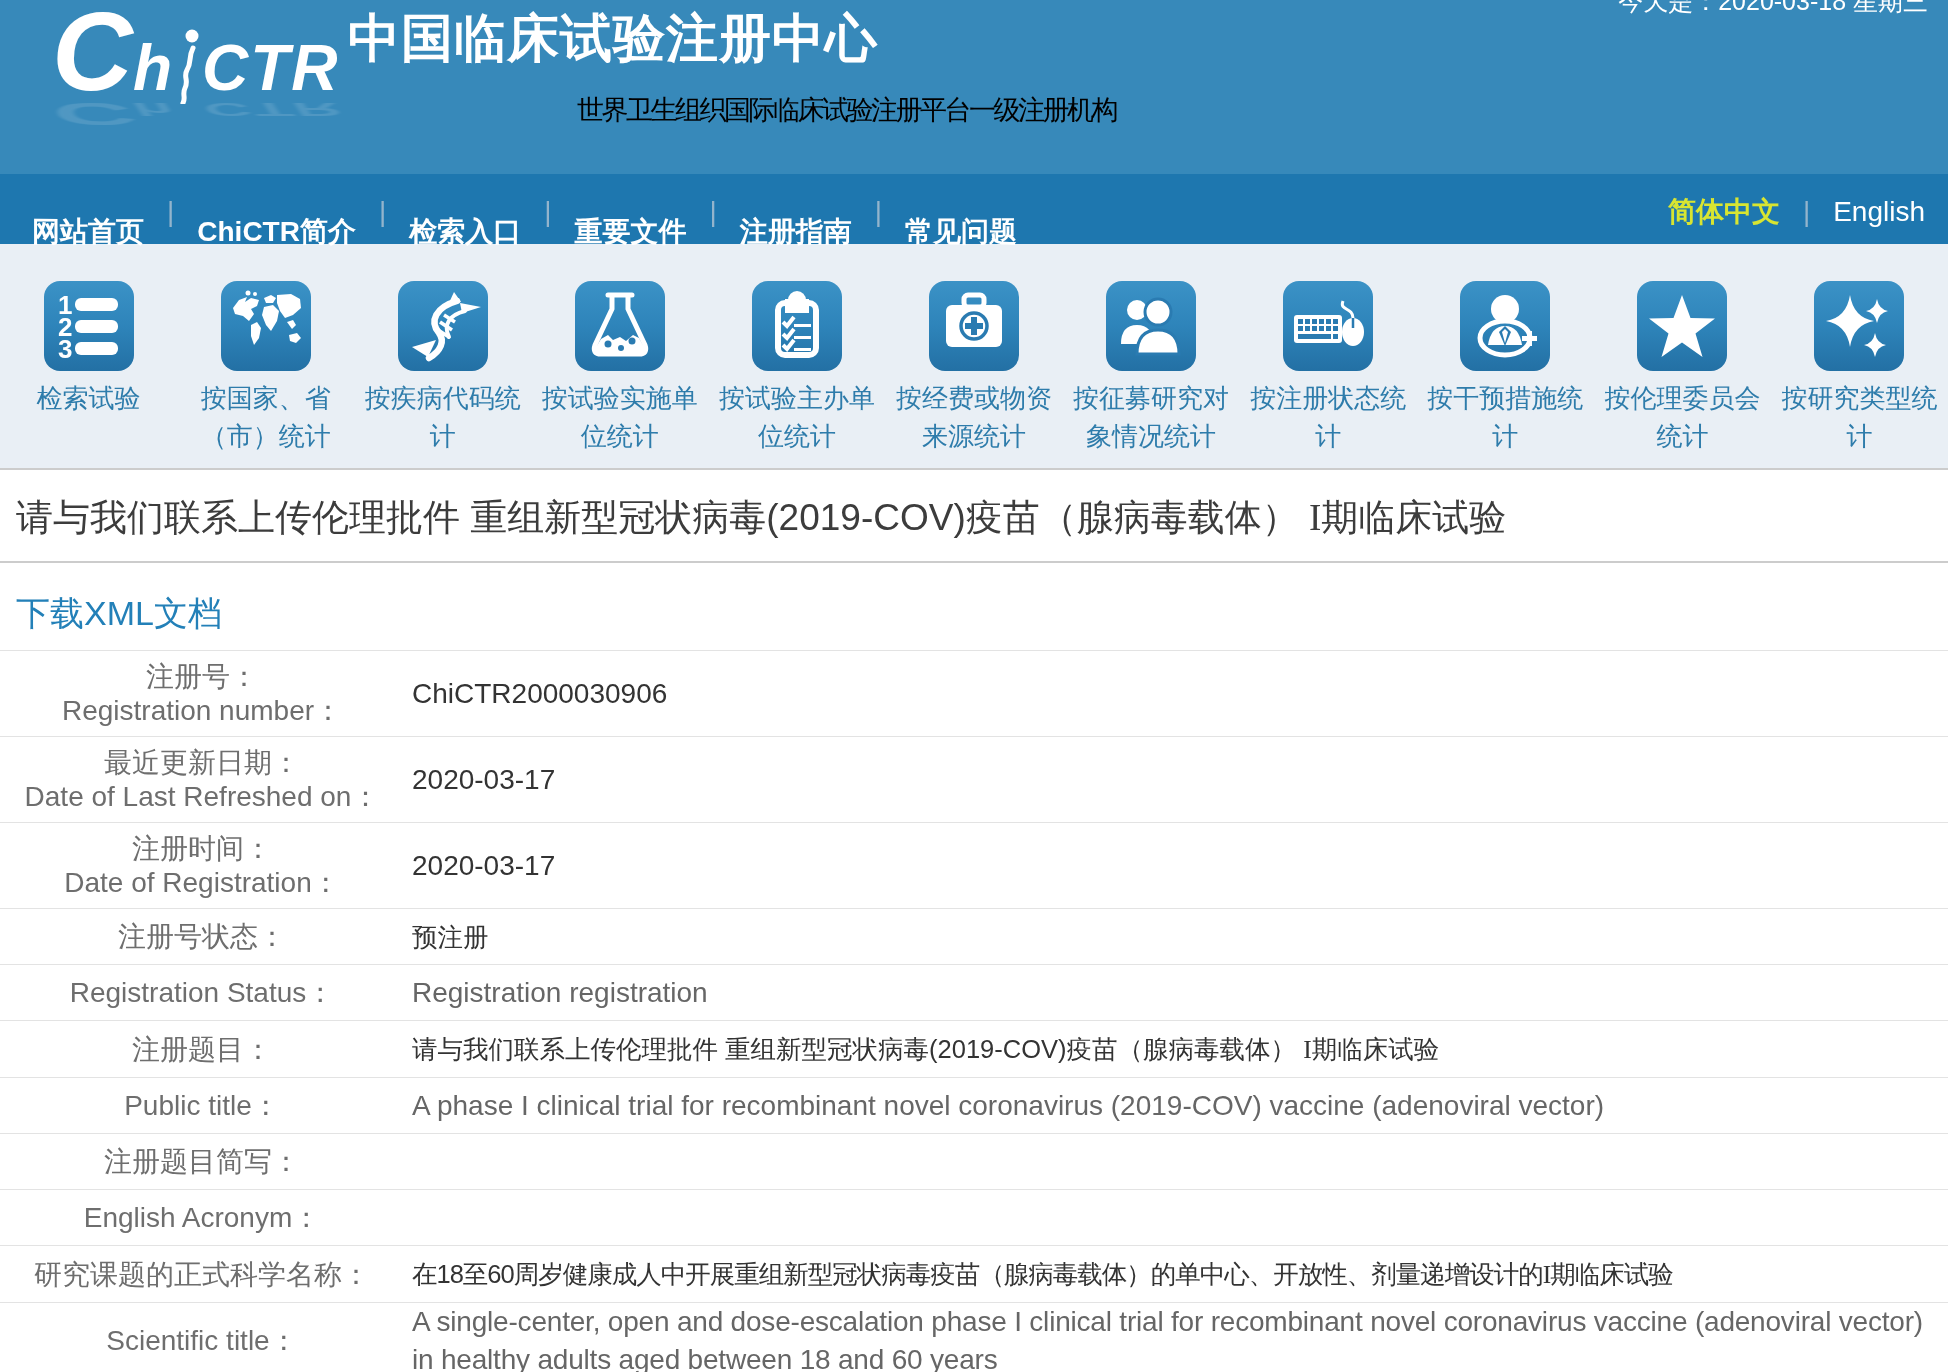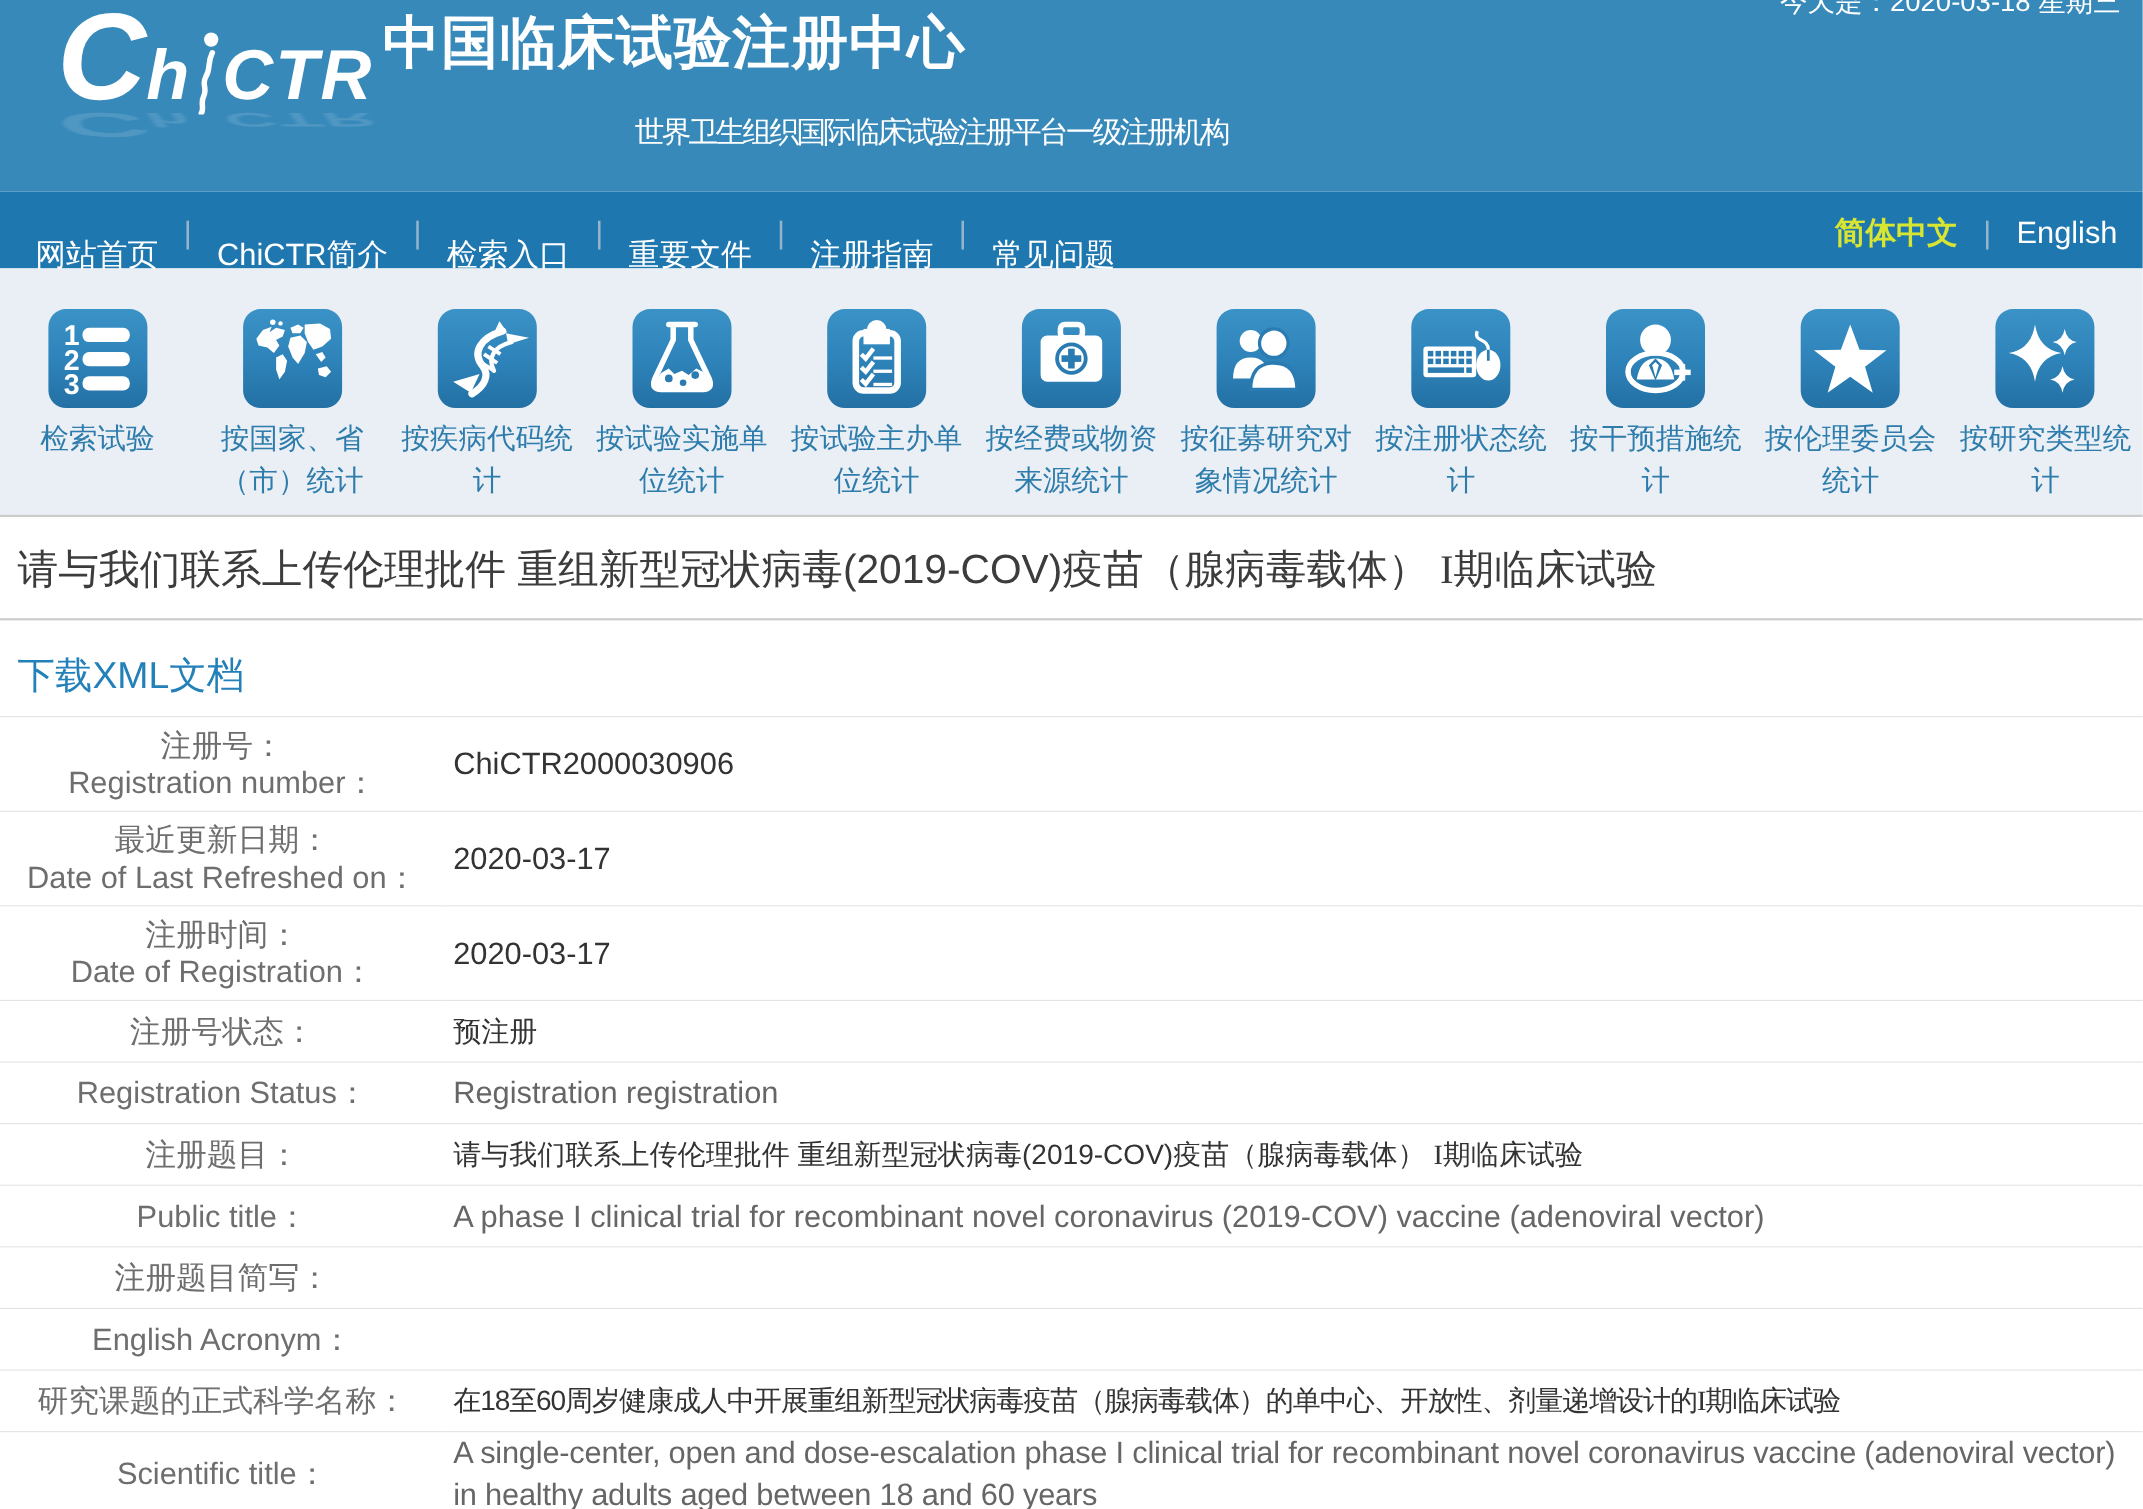--- a/index.html
+++ b/index.html
@@ -7,24 +7,24 @@
 .header{position:relative;height:174px;background:#3789ba;}
 .logo{position:absolute;left:52px;top:-13px;color:#fff;font-weight:bold;font-style:italic;white-space:nowrap;}
 .logo .c1{font-size:112px;letter-spacing:0px;}
 .logo .c2{font-size:64px;letter-spacing:2px;}
 .logo svg{margin:0 2px -14px 4px;}
 .logoref{position:absolute;left:52px;top:132px;color:#fff;opacity:.12;filter:blur(2px);transform:scaleY(-.28);transform-origin:0 0;font-weight:bold;font-style:italic;white-space:nowrap;}
 .logoref .c1{font-size:112px;}
 .logoref .c2{font-size:64px;letter-spacing:2px;}
 .cntitle{position:absolute;left:348px;top:4px;color:#fff;font-family:"Liberation Serif",serif;font-weight:bold;font-size:52px;letter-spacing:1px;white-space:nowrap;}
 .entitle{position:absolute;left:352px;top:55px;color:#fff;font-family:"Liberation Serif",serif;font-style:italic;font-size:35px;white-space:nowrap;}
-.whotitle{position:absolute;left:577px;top:102px;color:#ffffff;font-size:27px;letter-spacing:-2.5px;white-space:nowrap;}
+.whotitle{position:absolute;left:577px;top:92px;color:#000000;font-size:27px;letter-spacing:-2.5px;white-space:nowrap;}
 .topdate{position:absolute;right:20px;top:-15px;color:#fff;font-size:25px;white-space:nowrap;}
 .nav{height:65px;padding-top:5px;background:#1e77af;display:flex;align-items:center;font-size:28px;color:#fff;}
-.nav .item{font-weight:normal;margin-top:40px;}
+.nav .item{font-weight:bold;margin-top:40px;}
 .nav .sep{margin:0 23px;color:#93b4cc;font-weight:normal;}
 .nav .left{display:flex;align-items:center;padding-left:32px;flex:1;}
 .nav .right{display:flex;align-items:center;padding-right:23px;}
 .cn-yellow{color:#d8e531;font-weight:bold;}
 .icons{height:224px;background:#e9eff5;border-bottom:2px solid #cccccc;display:flex;}
 .icol{flex:1;text-align:center;}
 .tile{width:90px;height:90px;margin:37px auto 0;border-radius:16px;background:linear-gradient(180deg,#3b92c6 0%,#2e84ba 50%,#2370a4 100%);}
 .tile svg{display:block;}
 .ilabel{margin-top:8px;font-size:26px;color:#2e7cab;line-height:38px;padding:0 8px;}
 .titlesec{border-bottom:2px solid #cccccc;padding:27px 20px 23px 16px;font-size:37px;line-height:41px;color:#3c3c3c;}

